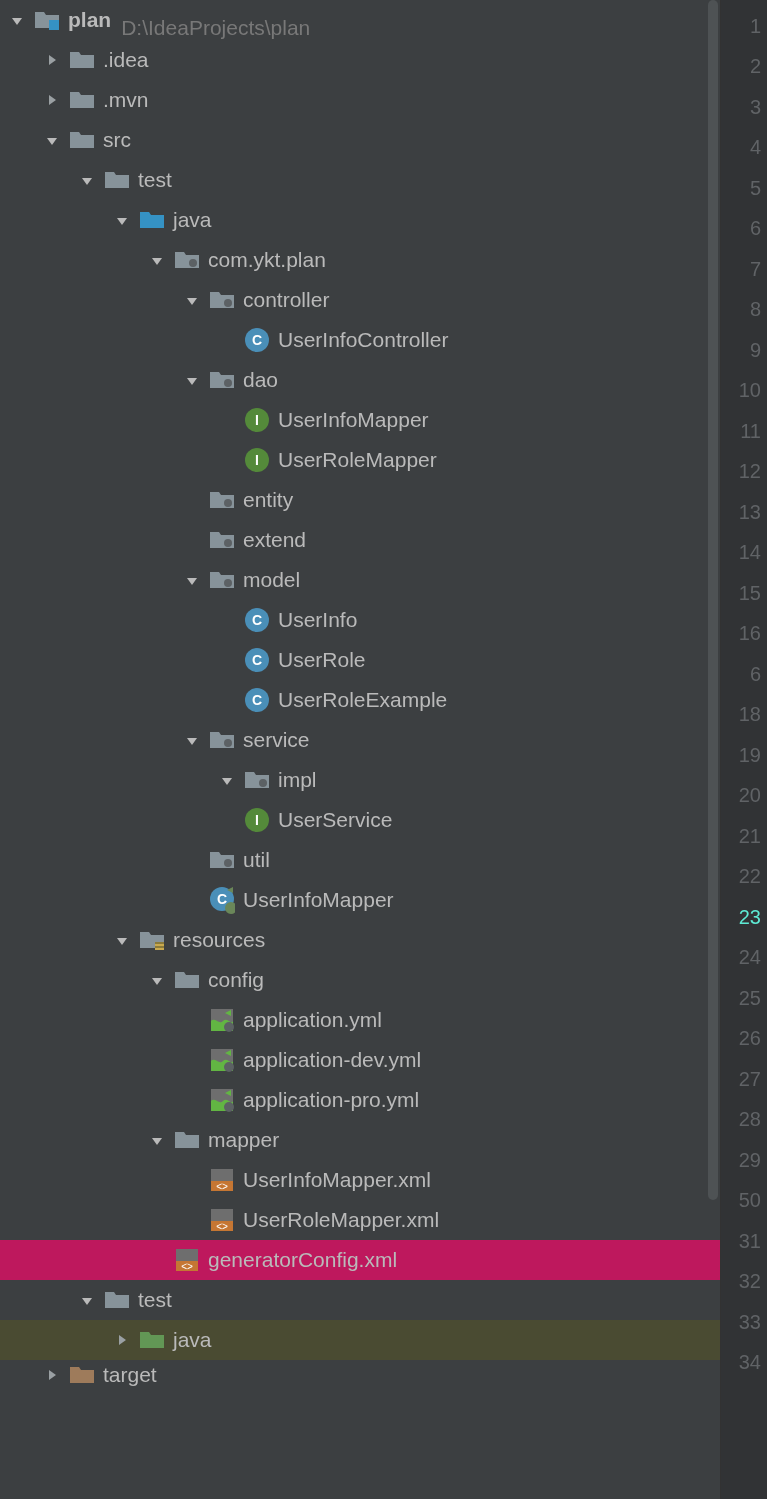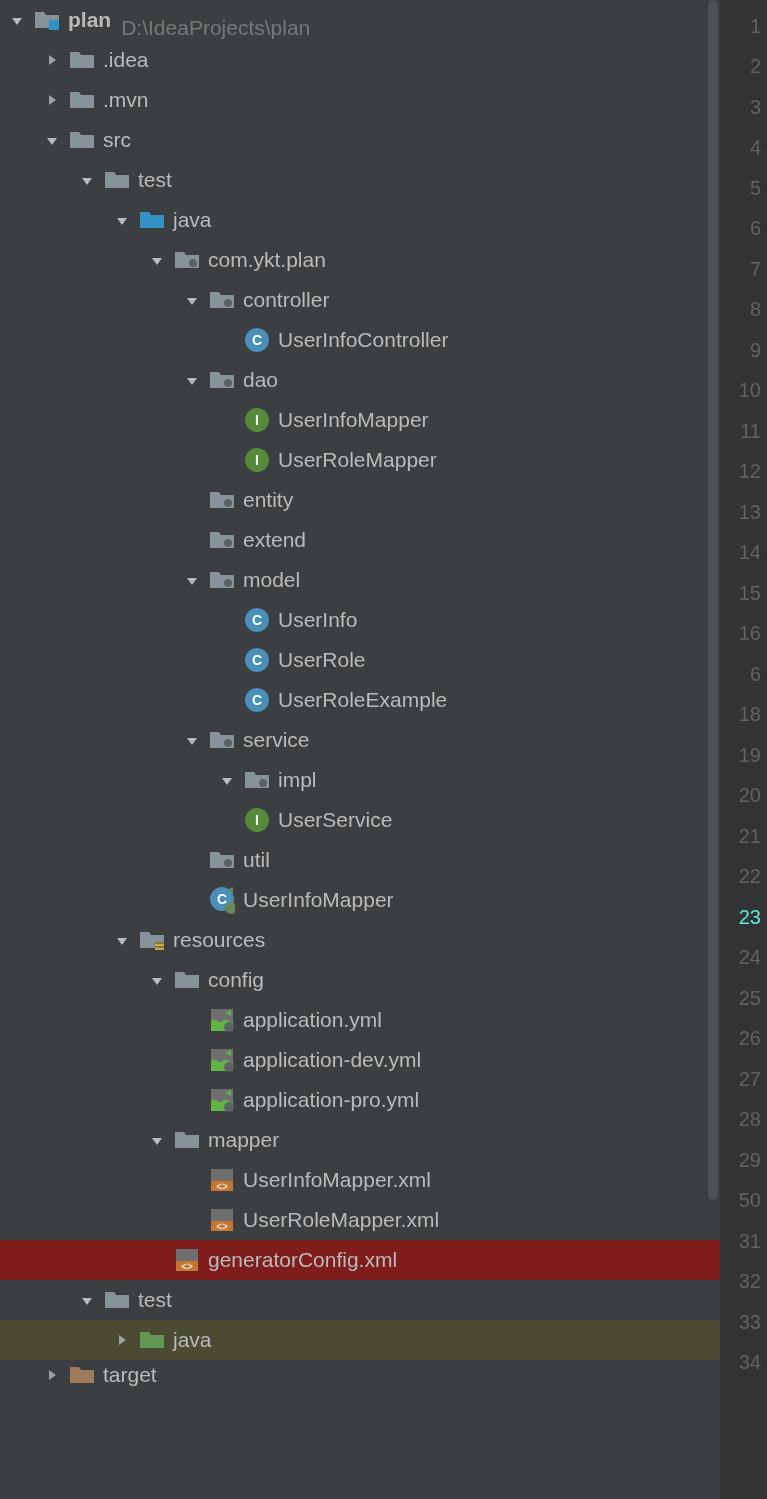--- a/index.html
+++ b/index.html
@@ -47,21 +47,21 @@
     font-size: 20px;
   }
   .line-num.current { color: #5eead4; }
   .tree-row {
     height: 40px;
     display: flex;
     align-items: center;
     white-space: nowrap;
     padding-left: 6px;
   }
-  .tree-row.selected { background: #7f1d1d; }
+  .tree-row.selected { background: #be185d; }
   .tree-row.test-bg { background: #4a4b32; }
   .indent { display: inline-block; width: 35px; flex-shrink: 0; }
   .arrow {
     width: 22px;
     height: 22px;
     flex-shrink: 0;
     display: inline-flex;
     align-items: center;
     justify-content: center;
     margin-right: 6px;

